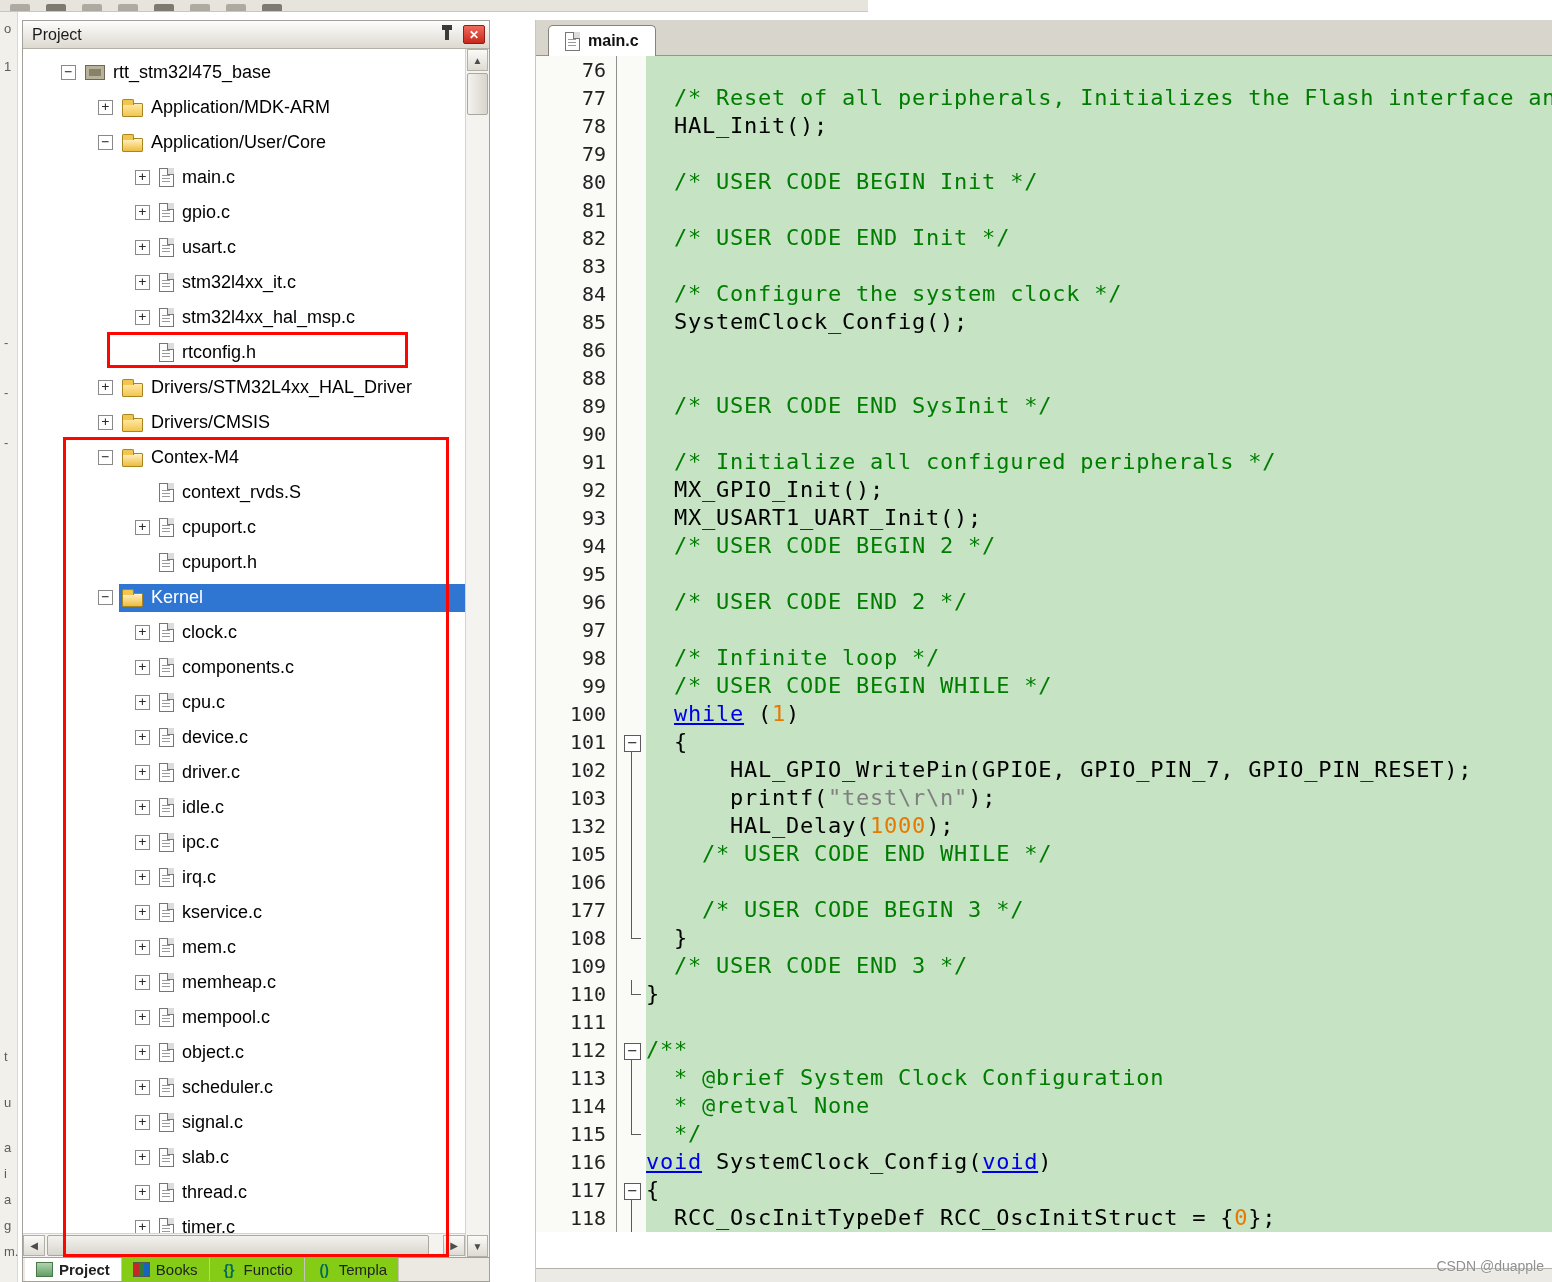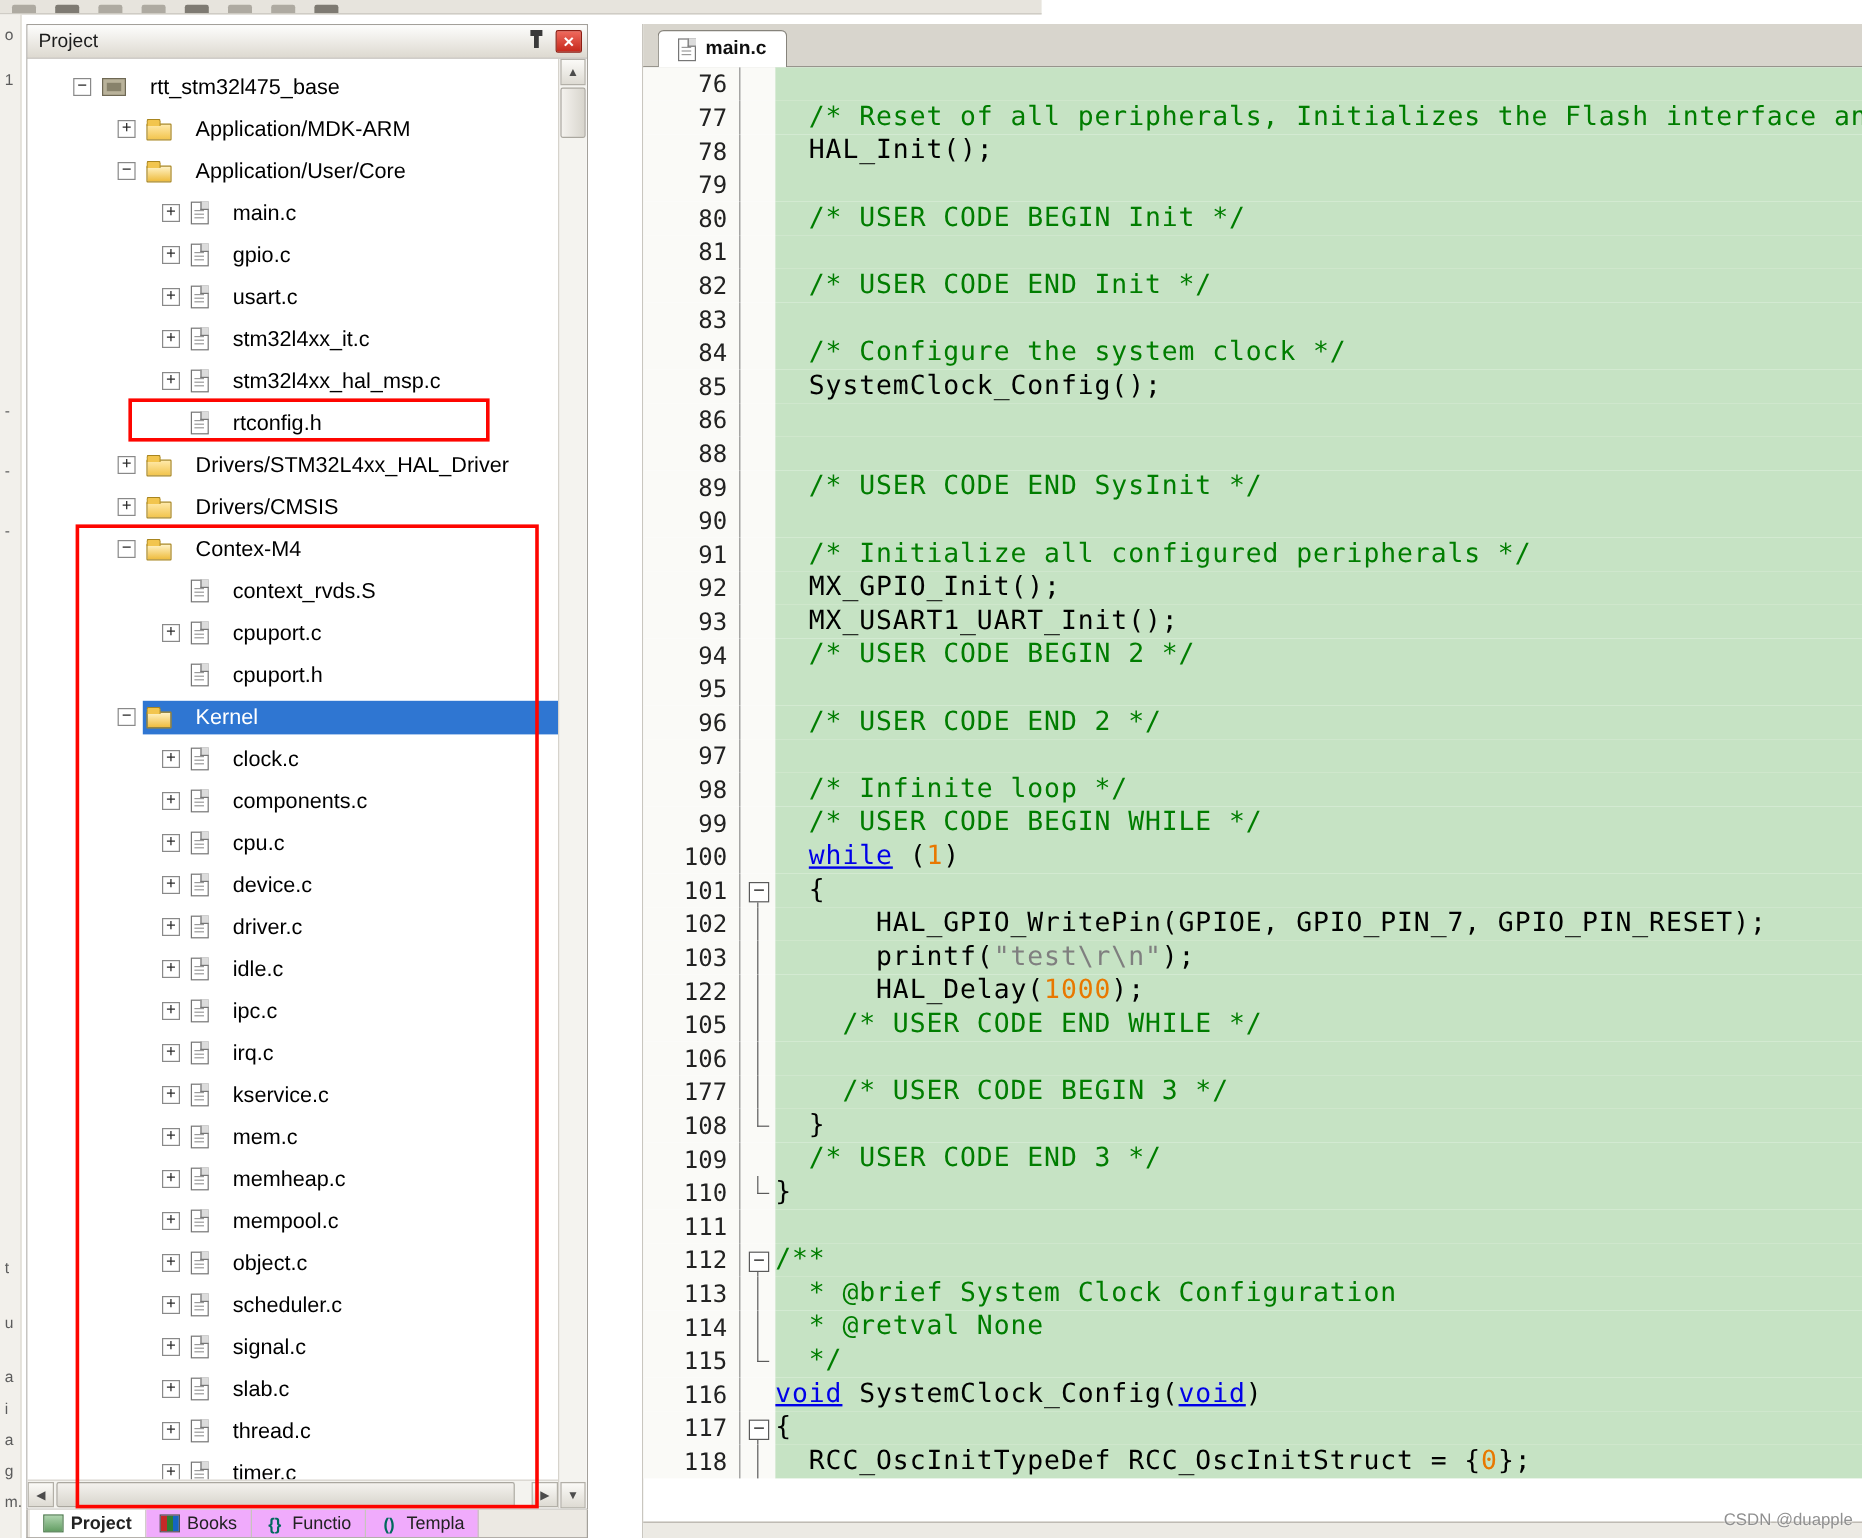--- a/index.html
+++ b/index.html
@@ -26,21 +26,21 @@
   .close-btn{width:22px;height:19px;margin-left:5px;background:linear-gradient(#ef6a5d,#c6281c);border:1px solid #8e1d13;color:#fff;font-size:12px;font-weight:bold;display:flex;align-items:center;justify-content:center;border-radius:2px;}
 
   .tree-area{position:relative;flex:1;overflow:hidden;background:#fff;}
   .tree{position:absolute;left:0;top:0;right:24px;bottom:24px;overflow:hidden;padding-top:6px;background:#fff;}
   .tree-row{height:35px;display:flex;align-items:center;font-size:18px;color:#000;white-space:nowrap;}
   .indent{flex:none;height:1px;}
   .toggle{flex:none;width:15px;height:15px;border:1px solid #898989;background:#fff;color:#2c2c2c;font-size:13px;line-height:12px;text-align:center;font-family:"DejaVu Sans Mono",monospace;flex-shrink:0;}
   .sel-zone{display:flex;align-items:center;height:28px;flex:1;margin-left:6px;padding:0 6px 0 3px;}
   .tree-row.selected .sel-zone{background:var(--selection-blue);}
   .tree-row.selected .label{color:#ffffff;}
-  .label{padding-left:20px;}
+  .label{padding-left:8px;}
 
   .icon{flex:none;position:relative;display:inline-block;}
   .icon-target{width:20px;height:15px;background:#b9b29a;border:1px solid #6e6854;}
   .icon-target::before{content:'';position:absolute;inset:3px;background:#88826b;}
   .icon-folder,.icon-folder-open{width:21px;height:14px;background:linear-gradient(#ffe9a8,#f2c54e);border:1px solid #a8851f;border-radius:1px;margin-top:4px;}
   .icon-folder::before,.icon-folder-open::before{content:'';position:absolute;top:-5px;left:-1px;width:10px;height:5px;background:#f2c54e;border:1px solid #a8851f;border-bottom:none;border-radius:2px 2px 0 0;}
   .icon-folder-open{background:linear-gradient(#fff2c4,#eebc3e);}
   .icon-file{width:15px;height:19px;background:#ffffff;border:1px solid #767676;}
   .icon-file::after{content:'';position:absolute;top:-1px;right:-1px;width:6px;height:6px;background:#dcdcdc;border-left:1px solid #767676;border-bottom:1px solid #767676;}
   .icon-file::before{content:'';position:absolute;left:2px;top:6px;width:8px;height:1px;background:#9a9a9a;box-shadow:0 3px 0 #9a9a9a,0 6px 0 #9a9a9a;}
@@ -52,21 +52,21 @@
   .v-scroll .sbtn.down{bottom:0;}
   .v-thumb{position:absolute;left:1px;right:1px;top:24px;height:42px;background:linear-gradient(90deg,#f4f2ee,#d8d5cd);border:1px solid #aaa79f;border-radius:2px;}
   .h-scroll{position:absolute;left:0;right:24px;bottom:0;height:24px;background:#f4f3ef;border-top:1px solid #d6d3cc;}
   .h-scroll .sbtn{position:absolute;top:1px;bottom:1px;width:22px;background:linear-gradient(#fbfaf7,#dedbd3);border:1px solid #b2afa7;color:#4c4c4c;font-size:10px;display:flex;align-items:center;justify-content:center;}
   .h-scroll .sbtn.left{left:0;}
   .h-scroll .sbtn.right{right:0;}
   .h-thumb{position:absolute;top:1px;bottom:1px;left:24px;width:382px;background:linear-gradient(#f4f2ee,#d8d5cd);border:1px solid #aaa79f;border-radius:2px;}
 
   
   .bottom-tabs{position:absolute;left:22px;top:1258px;width:468px;height:24px;background:#ece9e3;border:1px solid #a3a09a;border-top:none;display:flex;align-items:stretch;padding-left:2px;overflow:hidden;}
-  .btab{display:flex;align-items:center;gap:6px;padding:0 11px;font-size:15px;color:#222;border-right:1px solid #c7c4bc;background:#f0abfc;}
+  .btab{display:flex;align-items:center;gap:6px;padding:0 11px;font-size:15px;color:#222;border-right:1px solid #c7c4bc;background:#84cc16;}
   .btab.active{background:#ffffff;font-weight:bold;}
   .ticon{width:17px;height:15px;display:inline-flex;align-items:center;justify-content:center;font-weight:bold;font-size:14px;color:#00695c;flex:none;}
   .gi-grid{background:linear-gradient(#aed4ae,#649e64);border:1px solid #497849;}
   .gi-books{background:linear-gradient(90deg,#c62828 33%,#2e7d32 33% 66%,#1565c0 66%);border:1px solid #555;}
 
   
   .editor-panel{position:absolute;left:535px;top:20px;right:0;bottom:0;background:#ffffff;display:flex;flex-direction:column;border-left:1px solid #c9c6bf;}
   .tab-bar{height:36px;flex:none;background:#d8d5cd;border-bottom:1px solid #97948c;display:flex;align-items:flex-end;padding-left:12px;}
   .tab{display:flex;align-items:center;gap:8px;height:31px;padding:0 16px;background:#ffffff;border:1px solid #86837b;border-bottom:none;border-radius:5px 5px 0 0;font-size:16px;font-weight:bold;color:#101010;position:relative;top:1px;}
   .editor-body{flex:1;position:relative;overflow:hidden;}
@@ -576,21 +576,21 @@
     <span class="ln">102</span>
     <span class="fold fold-line"></span>
     <span class="codeln"><span class="tok-p">      HAL_GPIO_WritePin(GPIOE, GPIO_PIN_7, GPIO_PIN_RESET);</span></span>
   </div>
           <div class="crow">
     <span class="ln">103</span>
     <span class="fold fold-line"></span>
     <span class="codeln"><span class="tok-p">      printf(</span><span class="tok-s">"test\r\n"</span><span class="tok-p">);</span></span>
   </div>
           <div class="crow">
-    <span class="ln">122</span>
+    <span class="ln">132</span>
     <span class="fold fold-line"></span>
     <span class="codeln"><span class="tok-p">      HAL_Delay(</span><span class="tok-n">1000</span><span class="tok-p">);</span></span>
   </div>
           <div class="crow">
     <span class="ln">105</span>
     <span class="fold fold-line"></span>
     <span class="codeln"><span class="tok-c">    /* USER CODE END WHILE */</span></span>
   </div>
           <div class="crow">
     <span class="ln">106</span>

